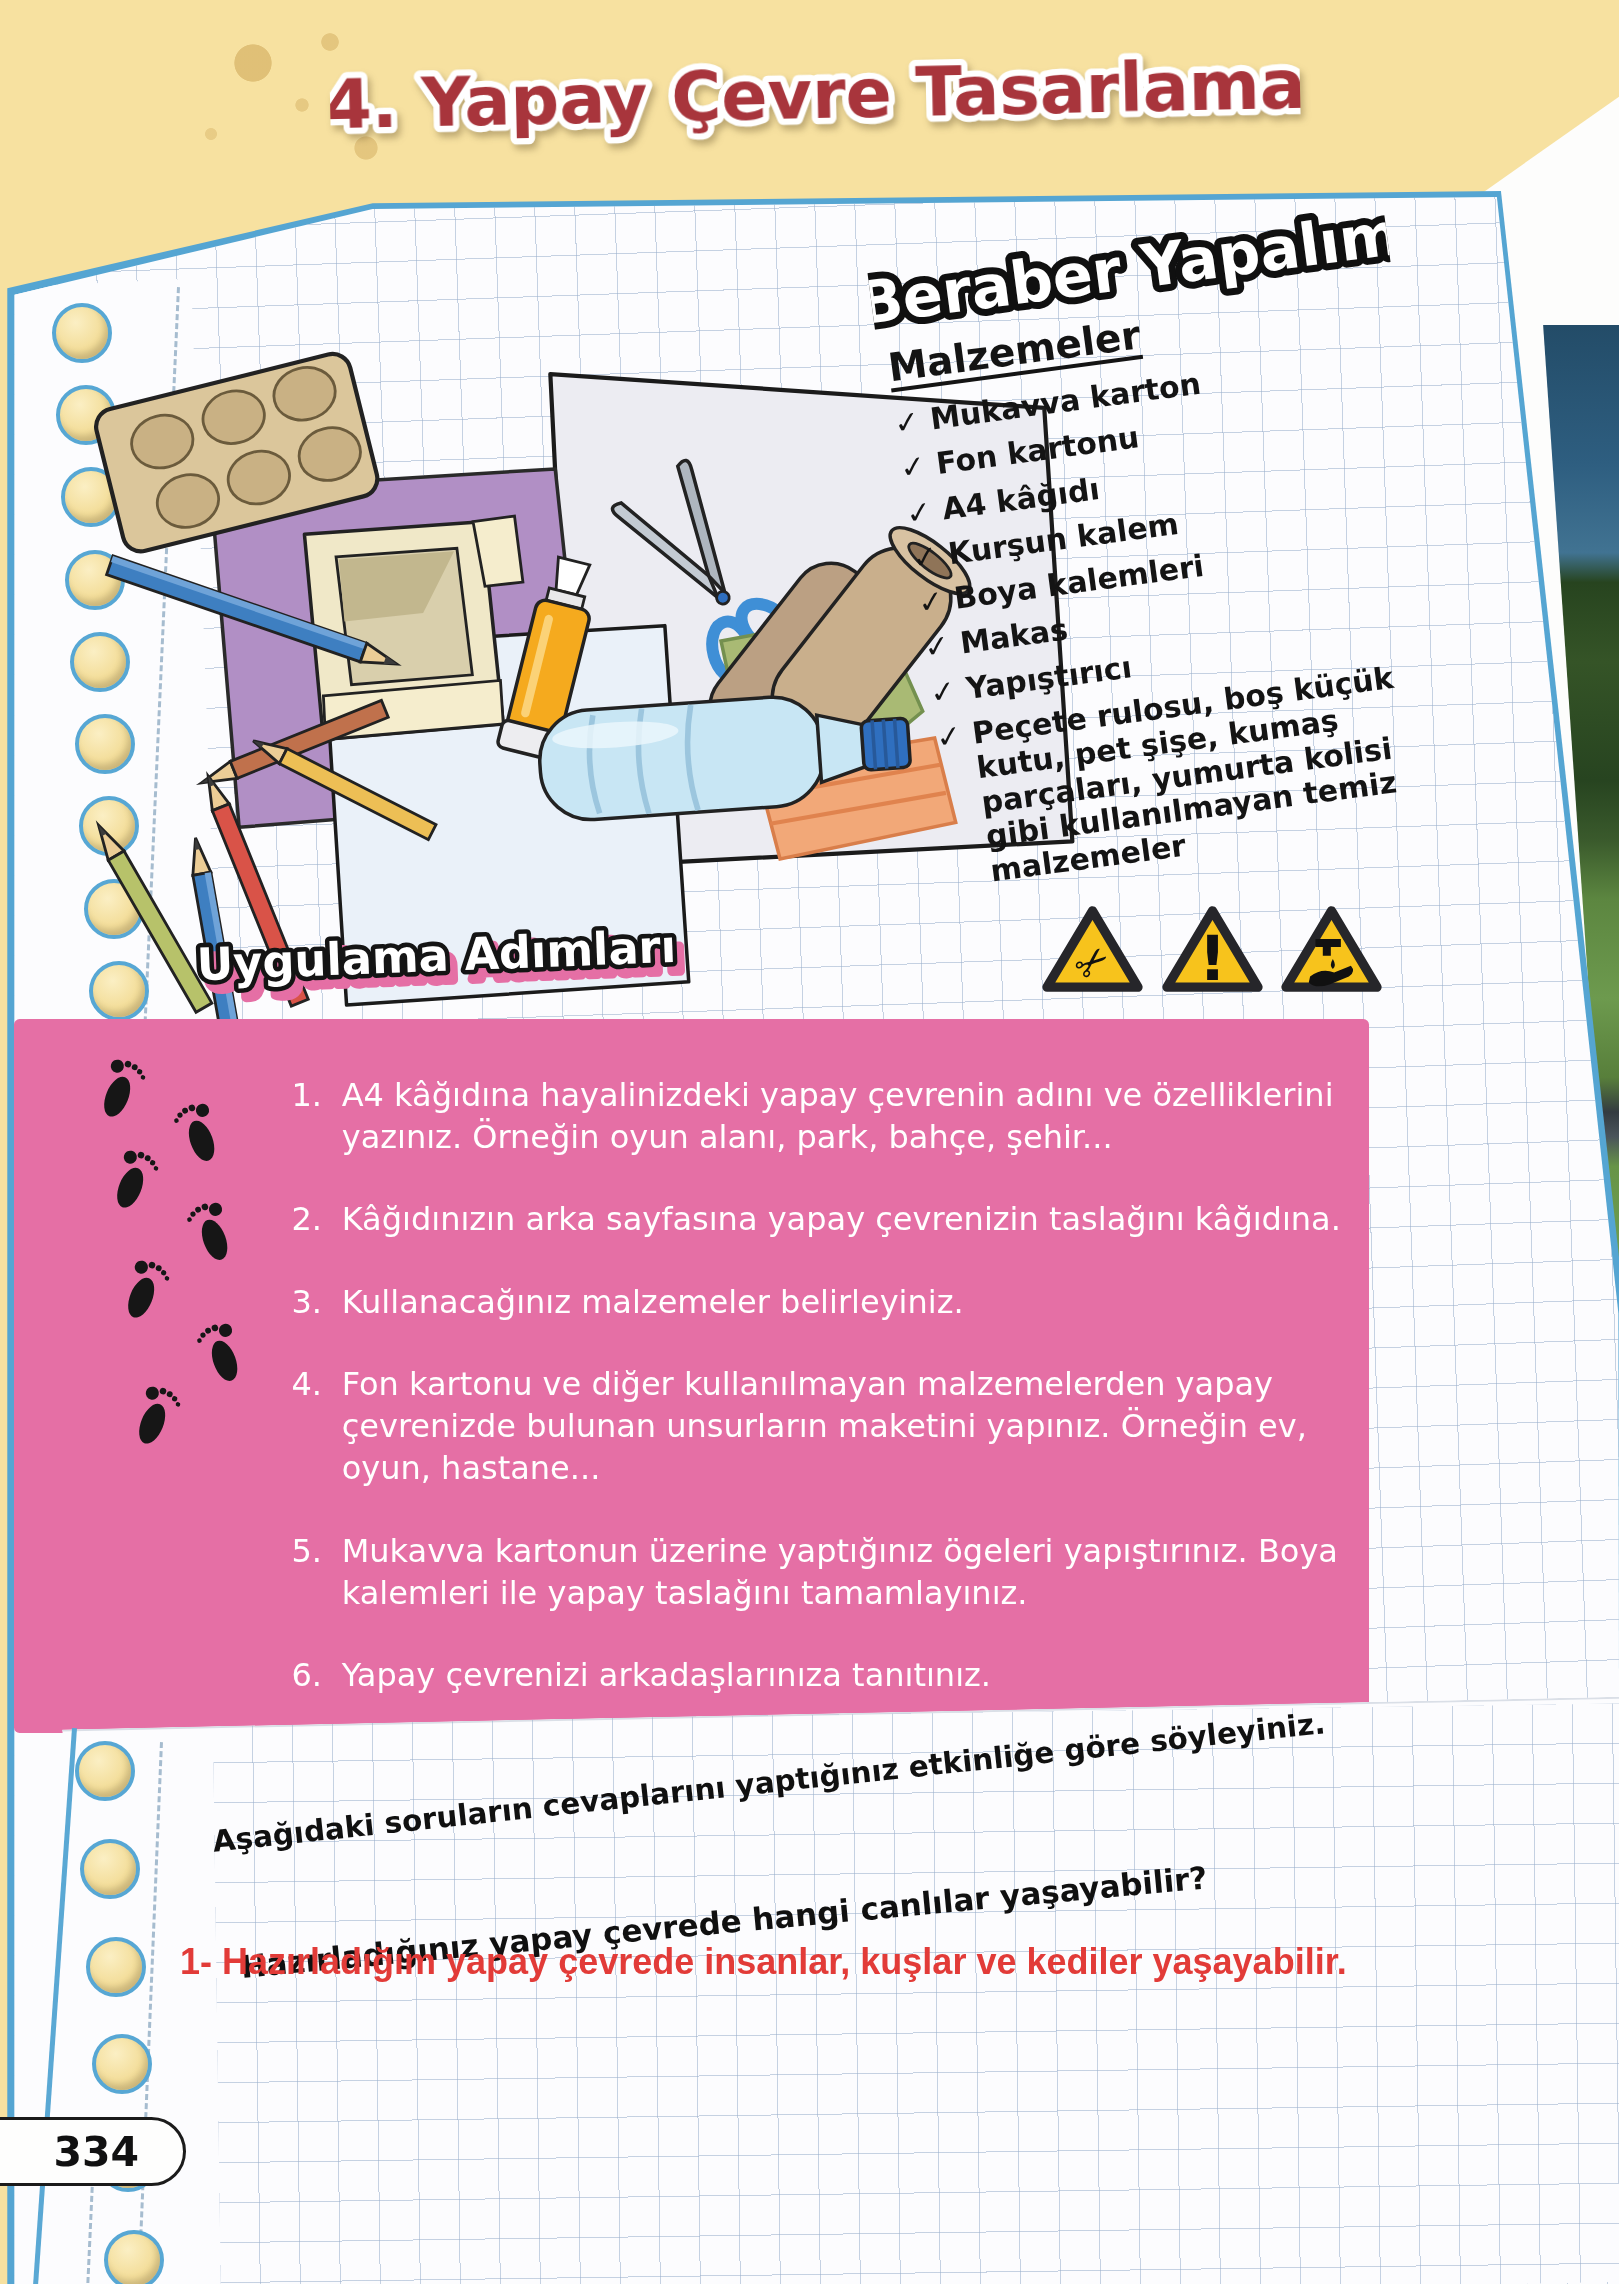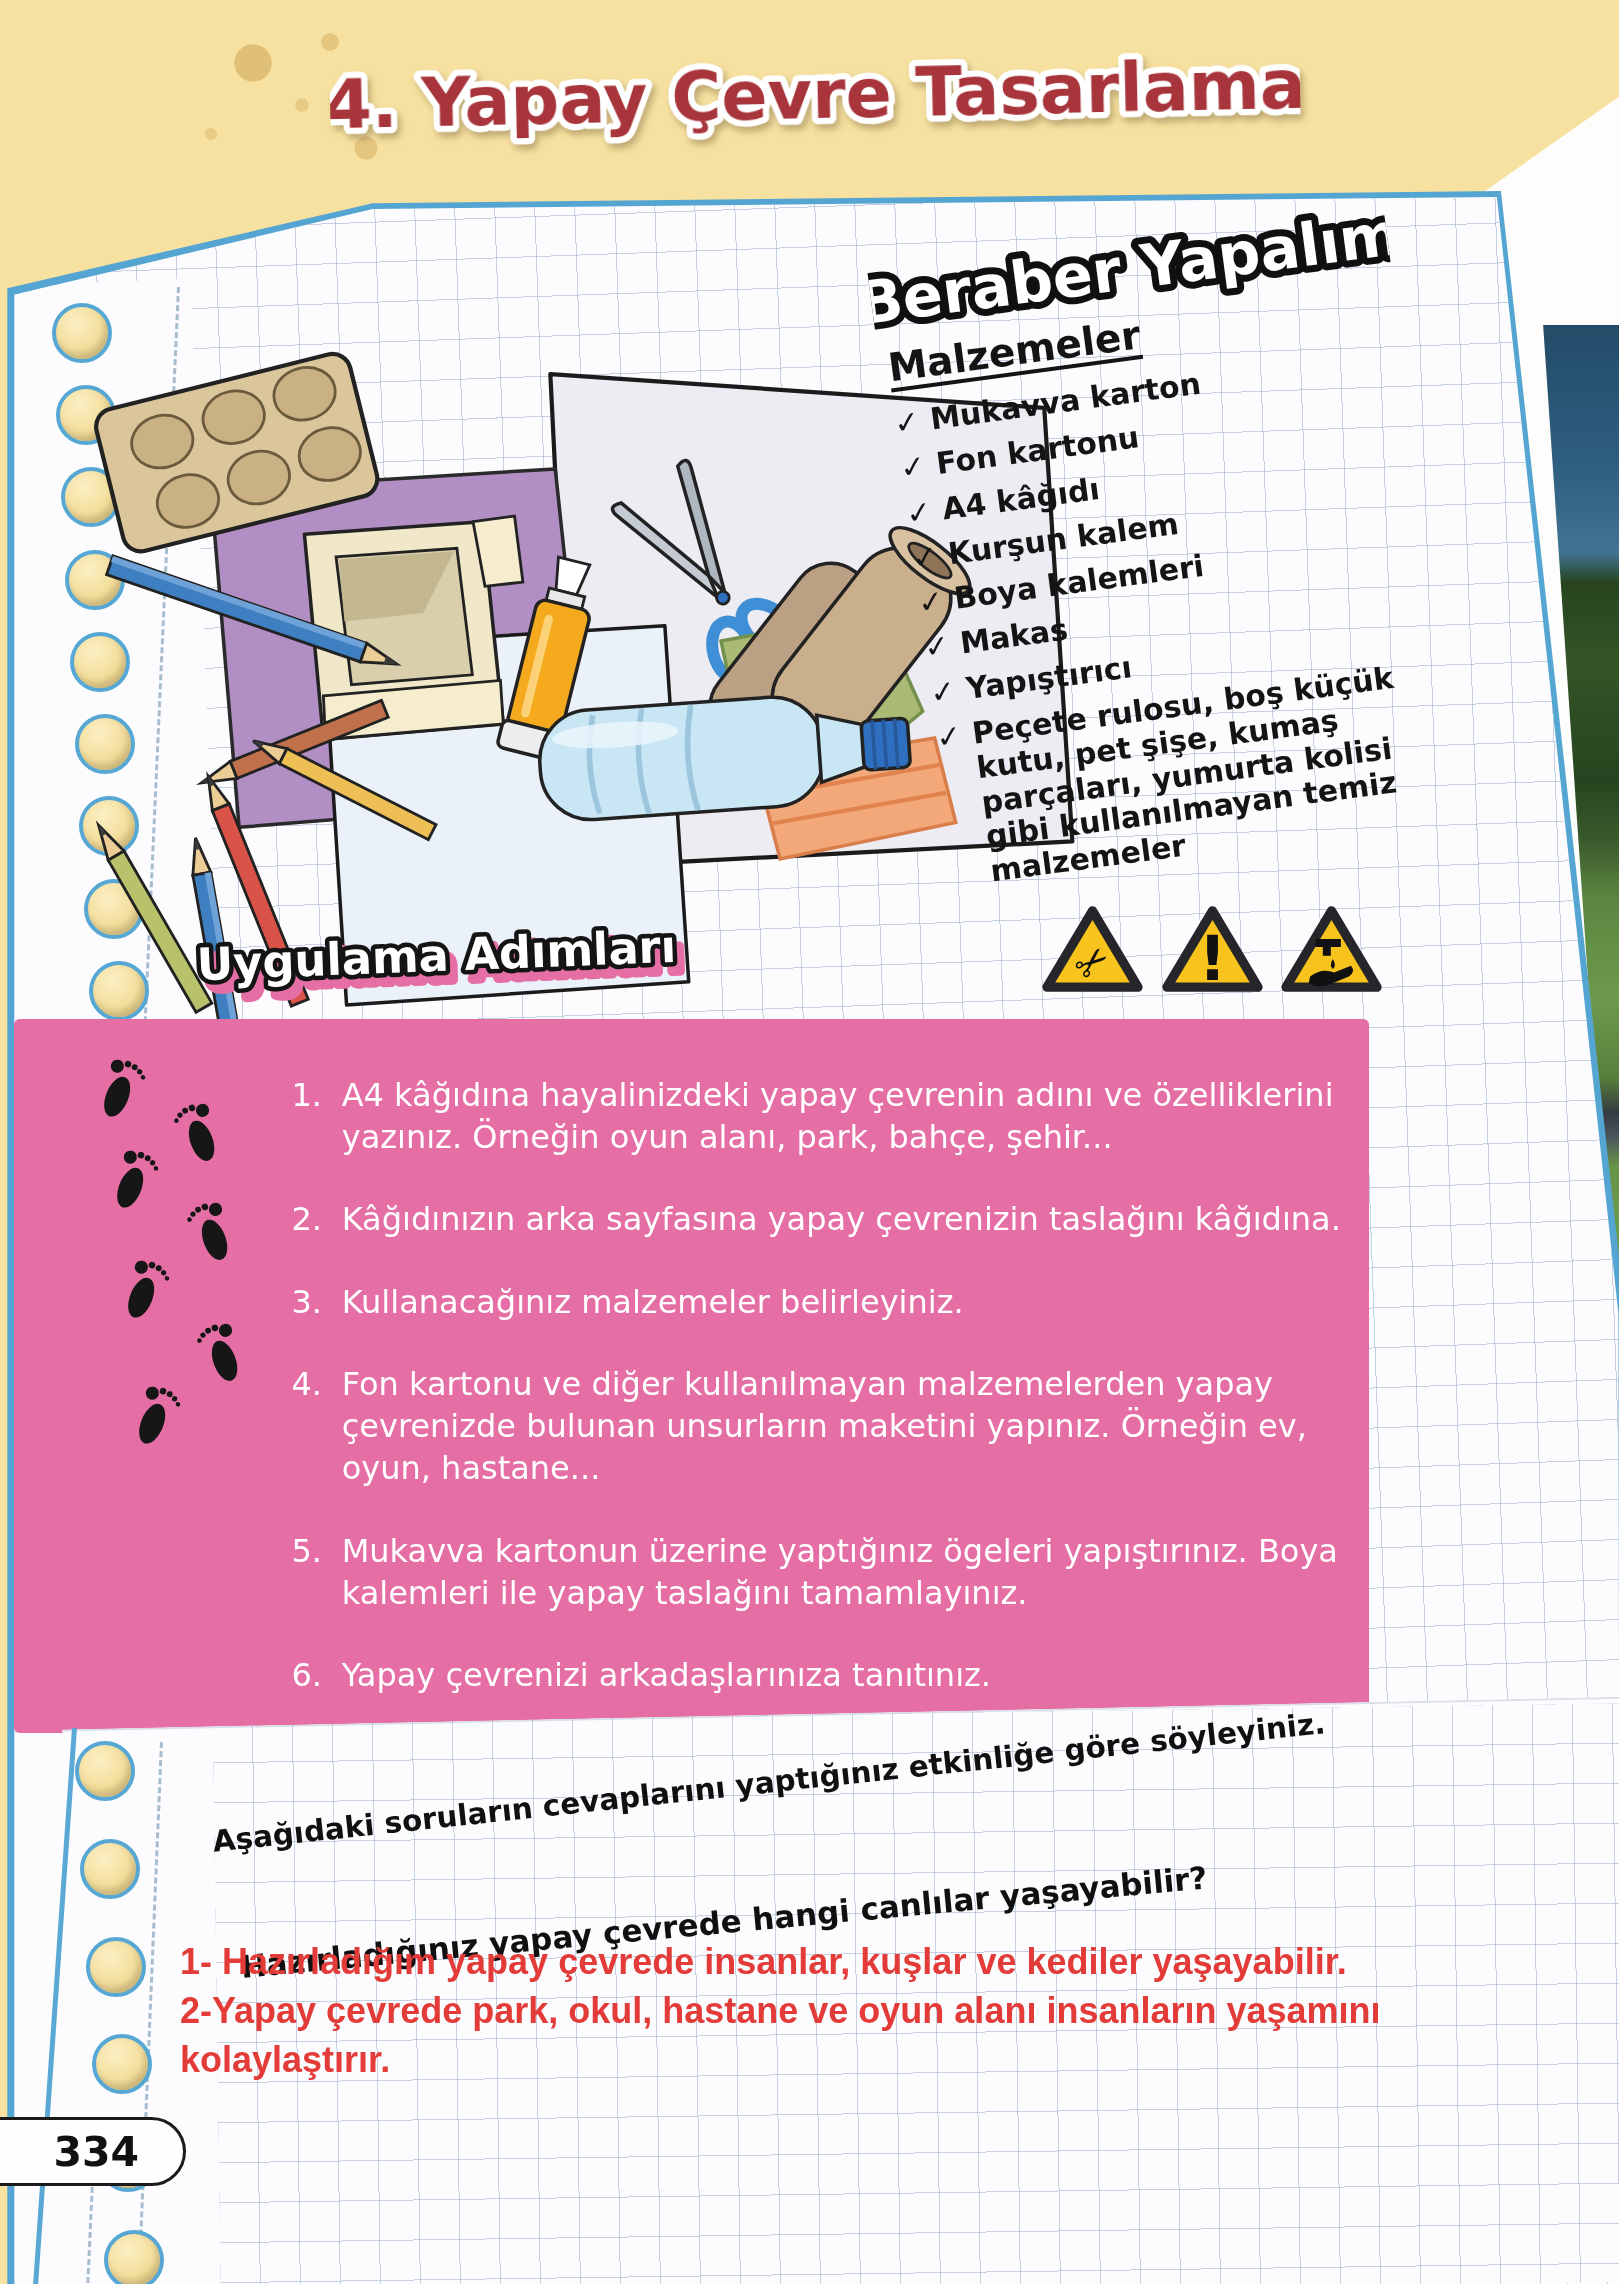--- a/index.html
+++ b/index.html
@@ -426,21 +426,20 @@
   <div class="hole" style="left:86px;top:1937px"></div>
   <div class="hole" style="left:92px;top:2034px"></div>
   <div class="hole" style="left:98px;top:2132px"></div>
   <div class="hole" style="left:104px;top:2230px"></div>
 
   <div class="q-intro">Aşağıdaki soruların cevaplarını yaptığınız etkinliğe göre söyleyiniz.</div>
   <div class="q-one">Hazırladığınız yapay çevrede hangi canlılar yaşayabilir?</div>
 
   <div class="answers">
     <div>1- Hazırladığım yapay çevrede insanlar, kuşlar ve kediler yaşayabilir.</div>
-    <div>2-Yapay çevrede park, okul, hastane ve oyun alanı insanların yaşamını kolaylaştırır.</div>
   </div>
 
   <div class="page-tab">
     <span>334</span>
   </div>
 
 </div>
 
 
 </body></html>

